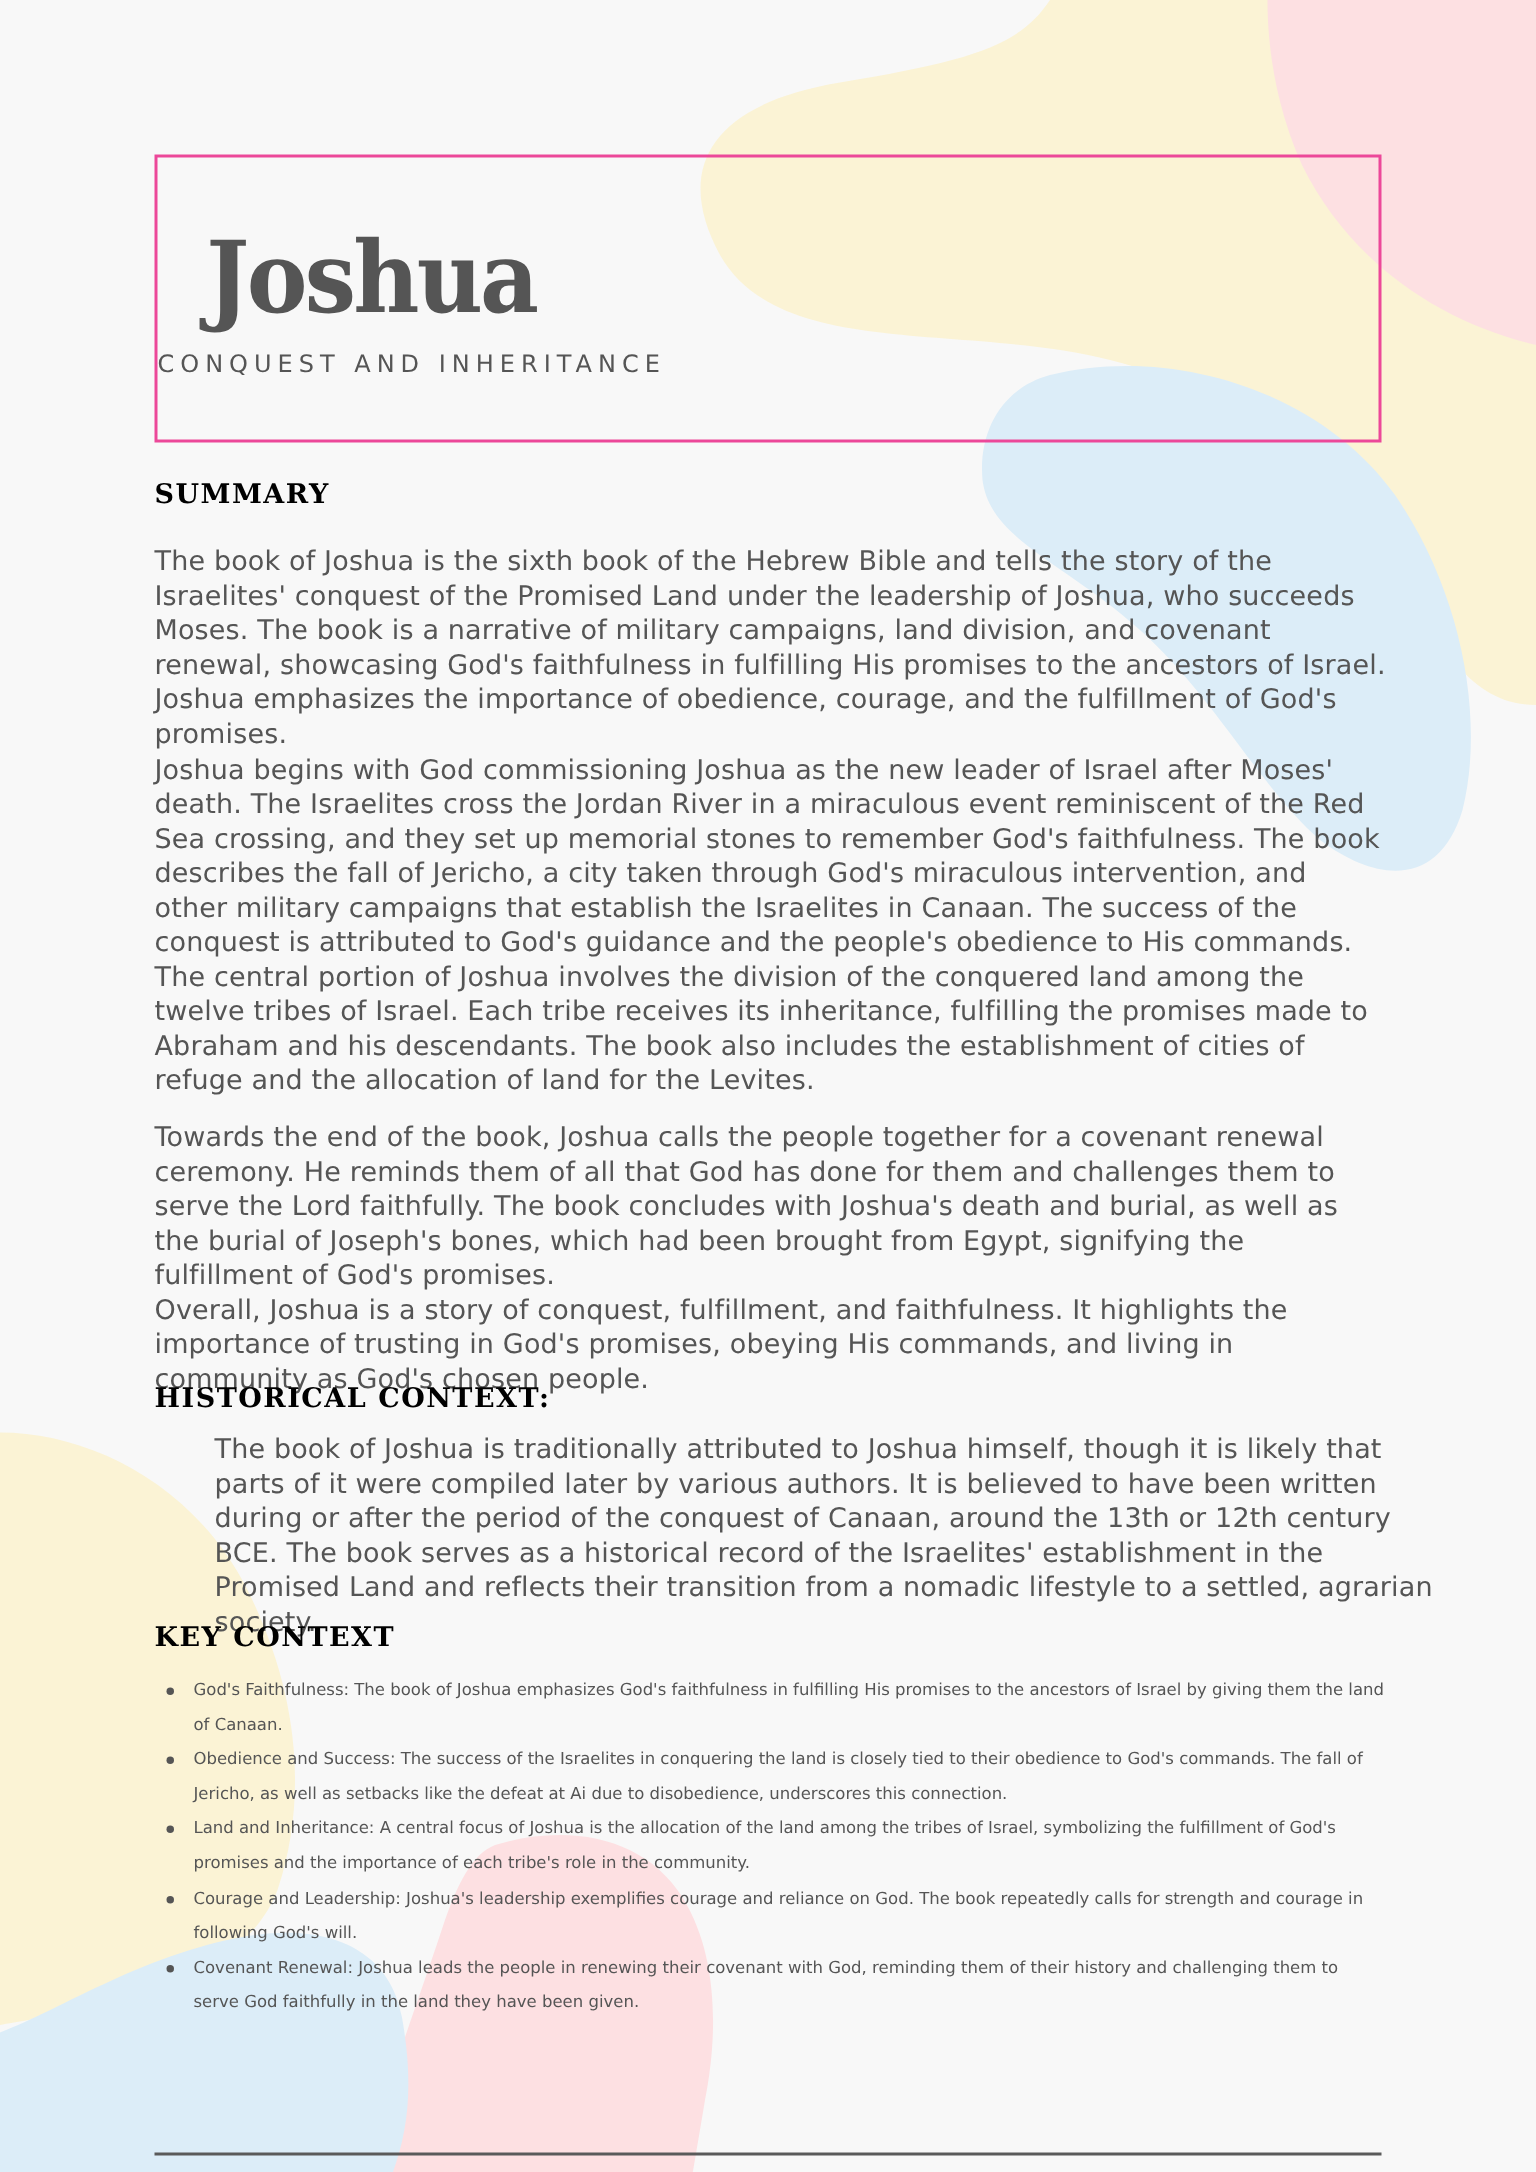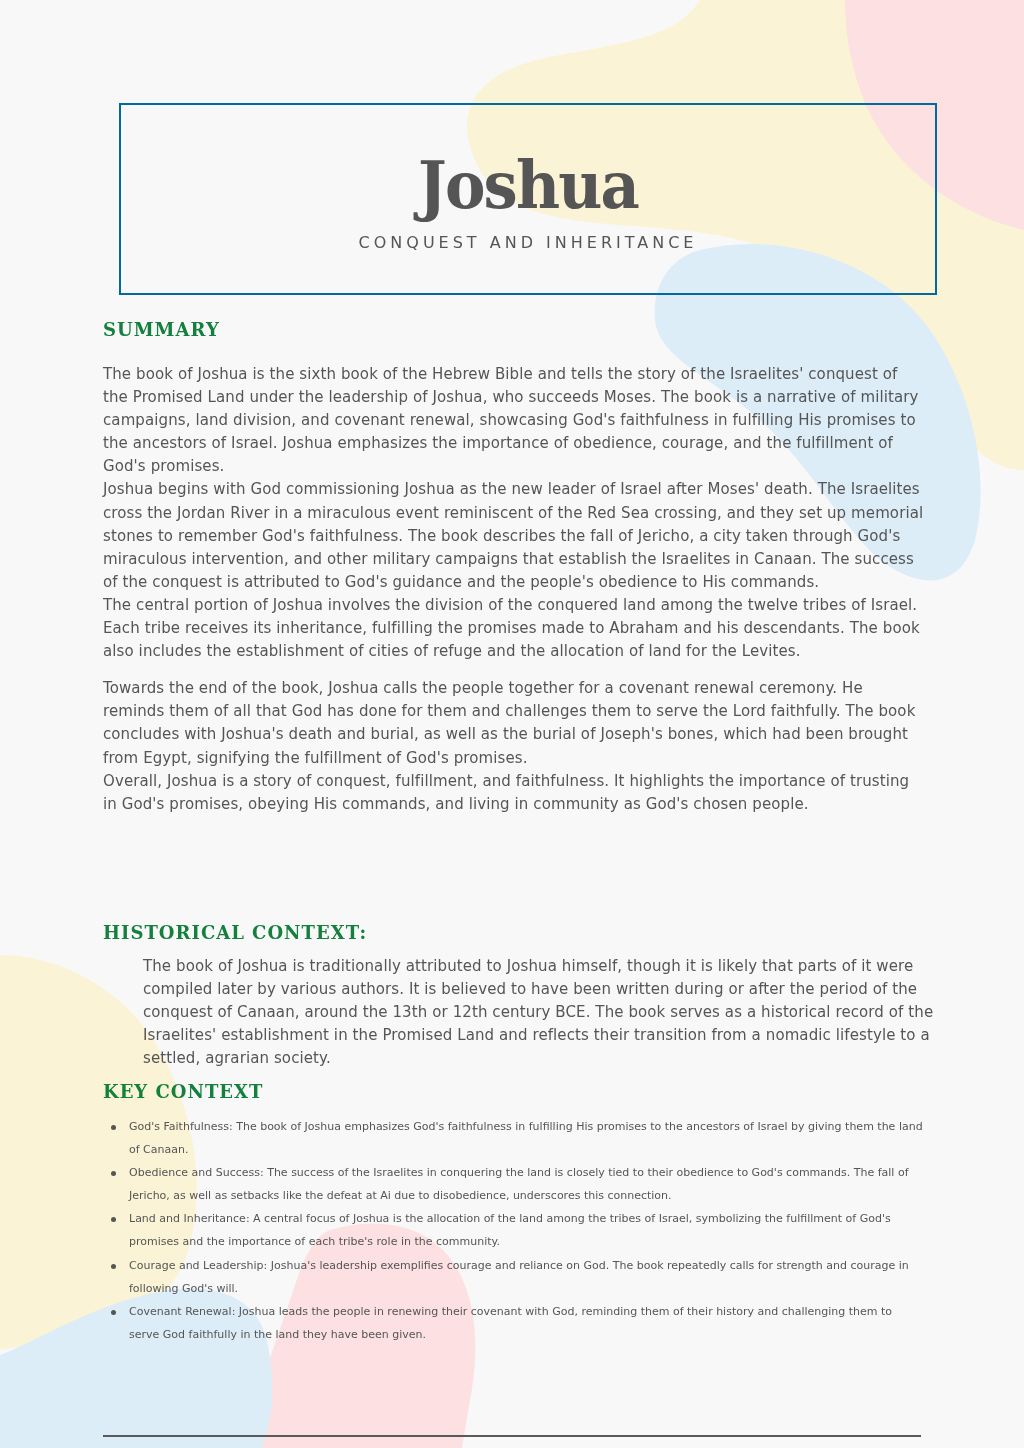--- a/index.html
+++ b/index.html
@@ -29,23 +29,21 @@
       top: 0;
       width: 818px;
       z-index: 1;
     }
     .title-box {
       position: absolute;
       left: 0;
       top: 103px;
       width: 814px;
       height: 188px;
-      border: 2px solid #0369a1;
-      text-align: center;
-      margin-left: 16px;
+      border: 2px solid #ec4899;
     }
     .title {
       font-family: "DejaVu Serif", serif;
       font-weight: bold;
       font-size: 66px;
       letter-spacing: -2px;
       color: #555555;
       margin-top: 42px;
       line-height: 76px;
       transform: scaleX(0.92);
@@ -58,28 +56,28 @@
       margin-top: 6px;
       line-height: 28px;
     }
     .section-heading {
       position: absolute;
       left: 0;
       font-family: "DejaVu Serif", serif;
       font-weight: bold;
       font-size: 18px;
       letter-spacing: 1px;
-      color: #15803d;
+      color: #000000;
       margin: 0;
     }
     .text-block {
       position: absolute;
       left: 0;
       width: 822px;
-      font-size: 15px;
+      font-size: 18px;
       line-height: 23.1px;
       color: #555555;
       letter-spacing: 0.1px;
     }
     .text-block p {
       margin: 0;
     }
     .text-block p.gap {
       margin-top: 14px;
     }

